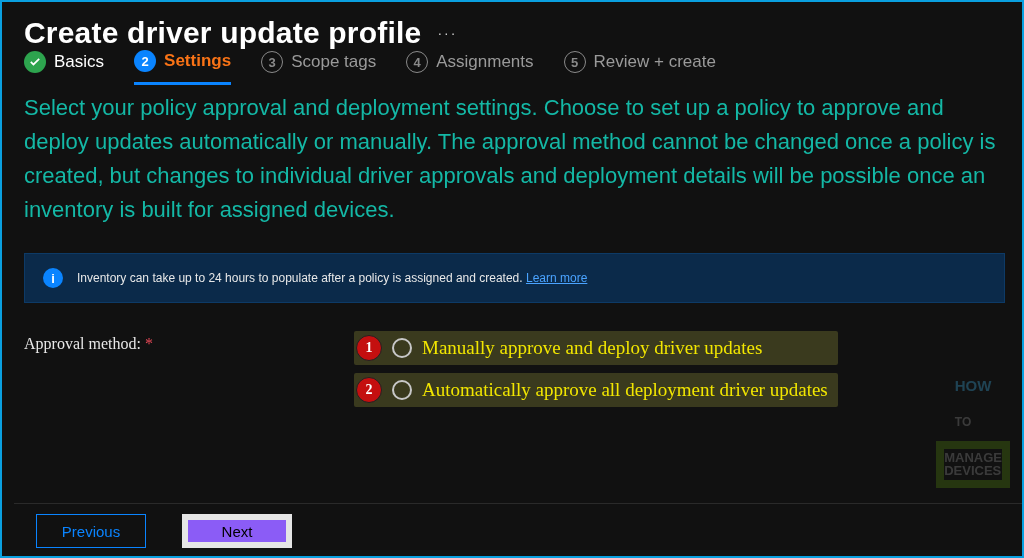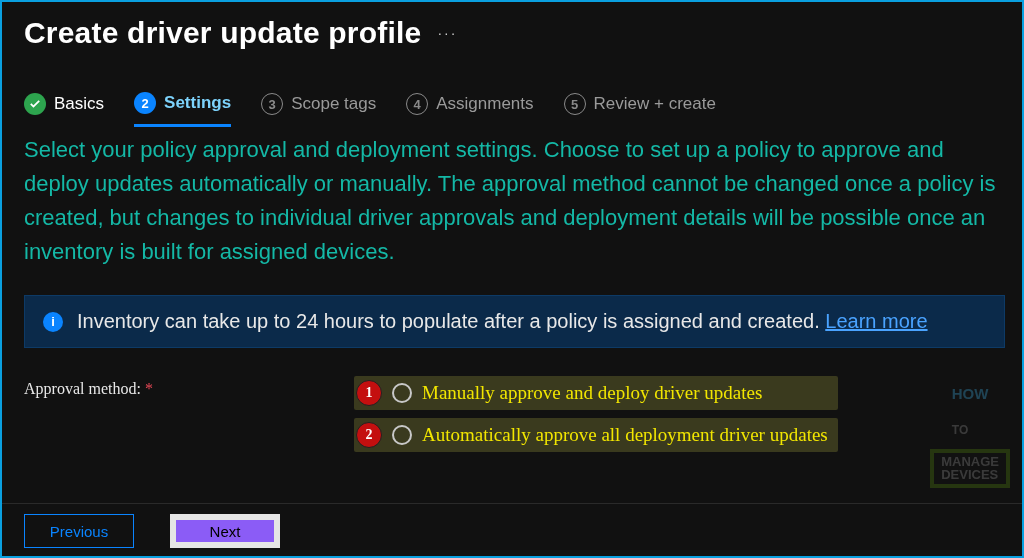--- a/index.html
+++ b/index.html
@@ -28,21 +28,20 @@
   .more-dots {
     font-size: 14px;
     color: #ccc;
     letter-spacing: 2px;
   }
 
   .tabs {
     display: flex;
     align-items: center;
     gap: 30px;
-    margin-top: 42px;
     border-bottom: 1px solid transparent;
   }
   .tab {
     display: flex;
     align-items: center;
     gap: 8px;
     padding-bottom: 10px;
     font-size: 17px;
     cursor: pointer;
   }
@@ -63,21 +62,21 @@
   .circle.active {
     background: #0a84ff;
     color: #fff;
   }
   .circle.upcoming {
     background: transparent;
     border: 1px solid #8a8a8a;
     color: #8a8a8a;
   }
   .tab-label.done { color: #fff; }
-  .tab-label.active { color: #7dd3fc; font-weight: 600; }
+  .tab-label.active { color: #f97316; font-weight: 600; }
   .tab-label.upcoming { color: #9a9a9a; }
   .tab.active { border-bottom: 3px solid #0a84ff; margin-bottom: -1px; }
 
   .desc {
     margin-top: 6px;
     font-size: 22px;
     line-height: 1.55;
     color: #14b8a6;
     max-width: 990px;
   }
@@ -98,21 +97,21 @@
     background: #0a84ff;
     color: #fff;
     font-size: 13px;
     font-weight: 700;
     display: flex;
     align-items: center;
     justify-content: center;
     flex-shrink: 0;
   }
   .info-text {
-    font-size: 20px;
+    font-size: 12px;
     color: #e8e8e8;
   }
   .info-text a {
     color: #4aa3ff;
     text-decoration: underline;
     cursor: pointer;
   }
 
   .form-row {
     display: flex;
@@ -163,21 +162,21 @@
     flex-shrink: 0;
     cursor: pointer;
   }
   .option-label {
     color: #f2e600;
     font-size: 19px;
   }
 
   .footer {
     position: absolute;
-    left: 0;
+    left: 12px;
     right: 0;
     bottom: 0;
     padding: 10px 22px 8px;
     border-top: 1px solid #2a2a2a;
     display: flex;
     gap: 16px;
     background: #111;
   }
   .btn {
     min-width: 110px;
@@ -217,22 +216,22 @@
     font-size: 15px;
     font-weight: 800;
     color: #3aa0d0;
     line-height: 0.9;
   }
   .wm-how small { color:#888; font-size:12px; display:block;margin-top:24px; }
   .wm-md {
     font-size: 13px;
     font-weight: 800;
     color: #888;
-    border: 4px solid #4d7c0f;
-    padding: 2px 7px;
+    border: 8px solid #4d7c0f;
+    padding: 2px 0;
     line-height: 1.05;
   }
 
   .check-icon svg { width: 14px; height: 14px; display:block; }
 </style>
 </head>
 <body>
 
 <div class="page">
   <div class="title-row">

